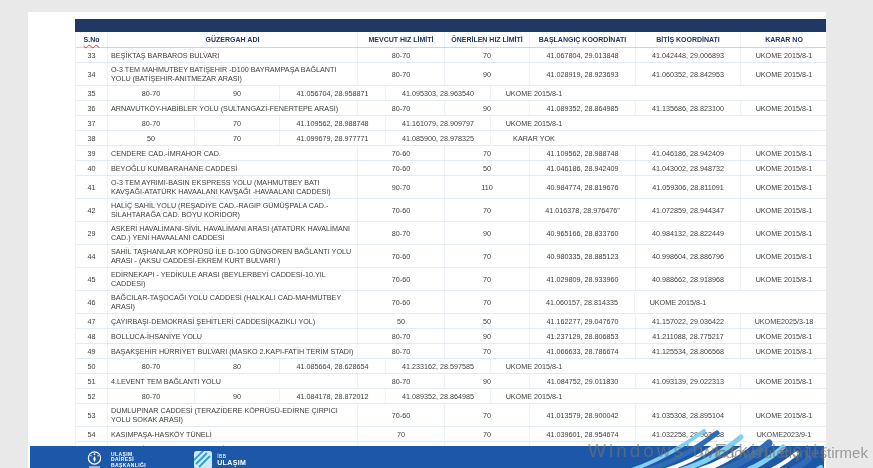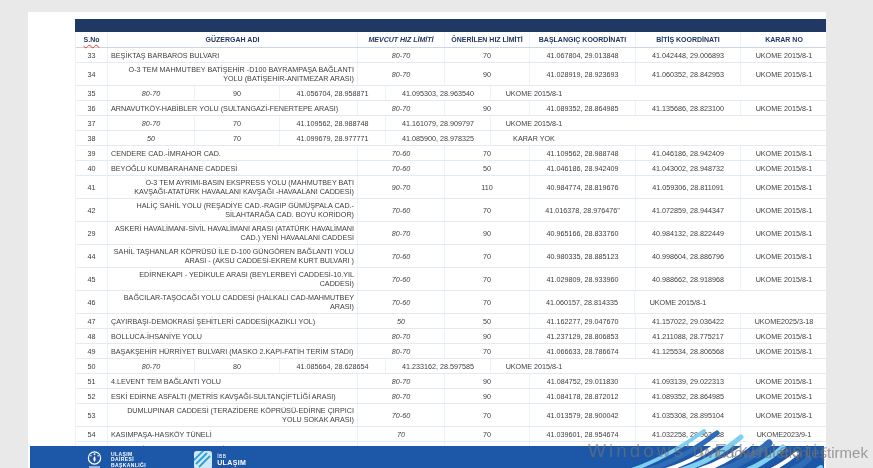--- a/index.html
+++ b/index.html
@@ -12,23 +12,23 @@
   .topbar{position:absolute;left:47px;top:7px;width:751px;height:13px;background:#203864;}
   .routes-table{position:absolute;left:47px;top:20px;width:751px;border-left:1px solid #eef2f8;border-right:1px solid #eef2f8;}
   .thead{display:flex;border-bottom:1px solid #c9d6e8;}
   .thead .cell{font-weight:bold;color:#1f3864;font-size:7px;white-space:nowrap;padding:3px 2px;line-height:9px;}
   .row{display:flex;min-height:14px;border-bottom:1px solid #e2eaf4;}
   .cell{box-sizing:border-box;display:flex;align-items:center;justify-content:center;
         padding:2px 3px;font-size:7.2px;line-height:9px;color:#3d3d3d;
         border-right:1px solid #edf2f8;text-align:center;}
   .cell:last-child{border-right:none;}
   .c0{width:32px;}
-  .c1{width:250px;justify-content:flex-start;text-align:right;}
+  .c1{width:250px;justify-content:flex-start;text-align:left;}
   .thead .c1{justify-content:center;text-align:center;}
-  .c2{width:87px;font-style:italic;}
+  .c2{width:87px;}
   .c3{width:85px;}
   .c4{width:106px;}
   .c5{width:105px;}
   .c6{width:86px;}
   .sno-underline{text-decoration:underline wavy #e03c31 1px;text-underline-offset:2px;}
   .footerbar{position:absolute;left:2px;top:434px;width:794px;height:28px;background:#1d57a8;
              display:flex;align-items:center;padding-left:56px;box-sizing:border-box;}
   .emblem{flex:0 0 auto;margin-right:8px;}
   .dept{font-size:5px;line-height:5.6px;font-weight:bold;color:#ffffff;letter-spacing:0.4px;white-space:pre-line;}
   .brandbox{flex:0 0 auto;margin-left:48px;margin-right:5px;}
@@ -222,21 +222,20 @@
     <div class="cell c0">51</div>
     <div class="cell c1">4.LEVENT TEM BAĞLANTI YOLU</div>
     <div class="cell c2">80-70</div>
     <div class="cell c3">90</div>
     <div class="cell c4">41.084752, 29.011830</div>
     <div class="cell c5">41.093139, 29.022313</div>
     <div class="cell c6">UKOME 2015/8-1</div>
   </div>
         <div class="row">
     <div class="cell c0">52</div>
-    <div class="cell c1">ESKİ EDİRNE ASFALTI (METRİS KAVŞAĞI-SULTANÇİFTLİĞİ ARASI)</div>
     <div class="cell c2">80-70</div>
     <div class="cell c3">90</div>
     <div class="cell c4">41.084178, 28.872012</div>
     <div class="cell c5">41.089352, 28.864985</div>
     <div class="cell c6">UKOME 2015/8-1</div>
   </div>
         <div class="row">
     <div class="cell c0">53</div>
     <div class="cell c1">DUMLUPINAR CADDESİ (TERAZİDERE KÖPRÜSÜ-EDİRNE ÇIRPICI YOLU SOKAK ARASI)</div>
     <div class="cell c2">70-60</div>

